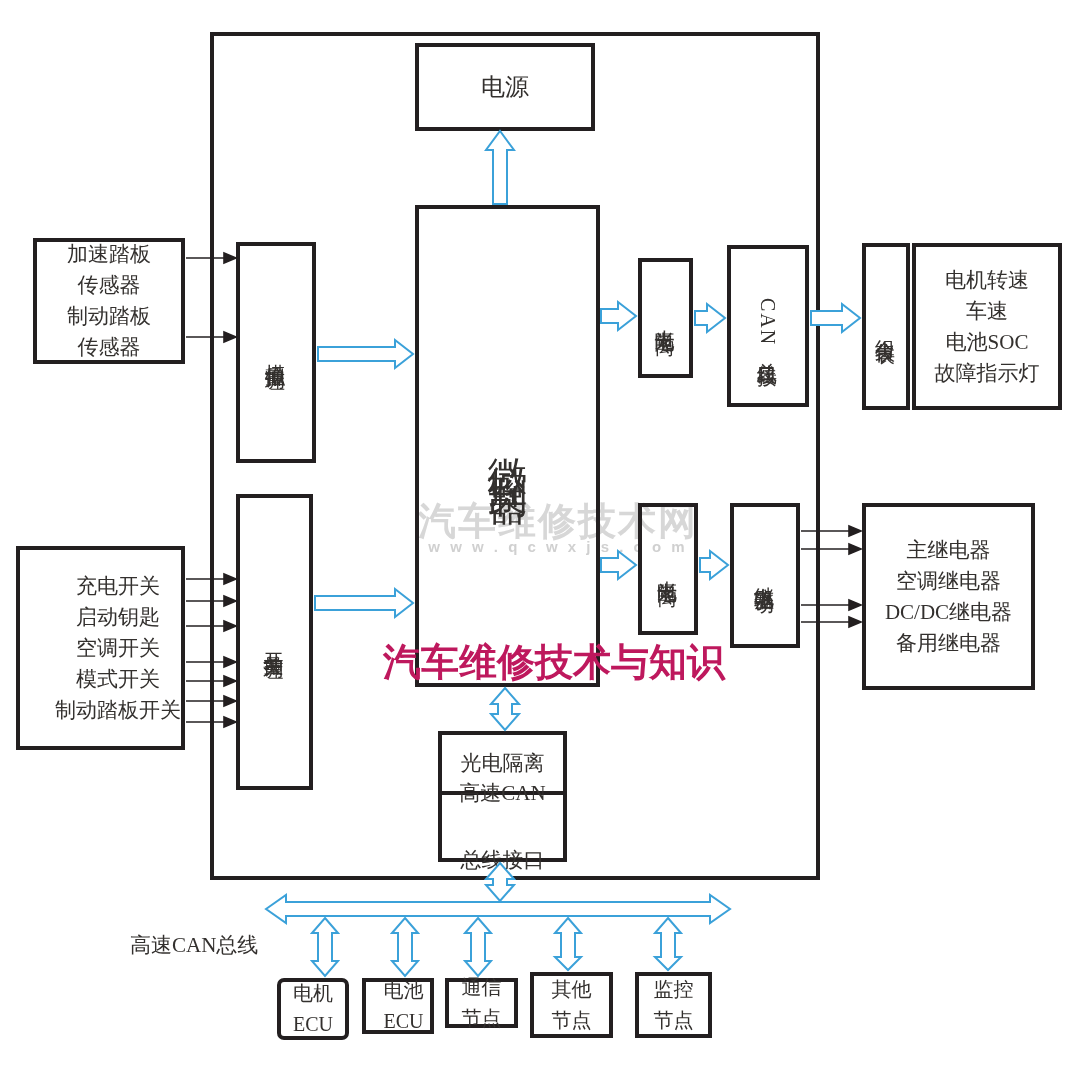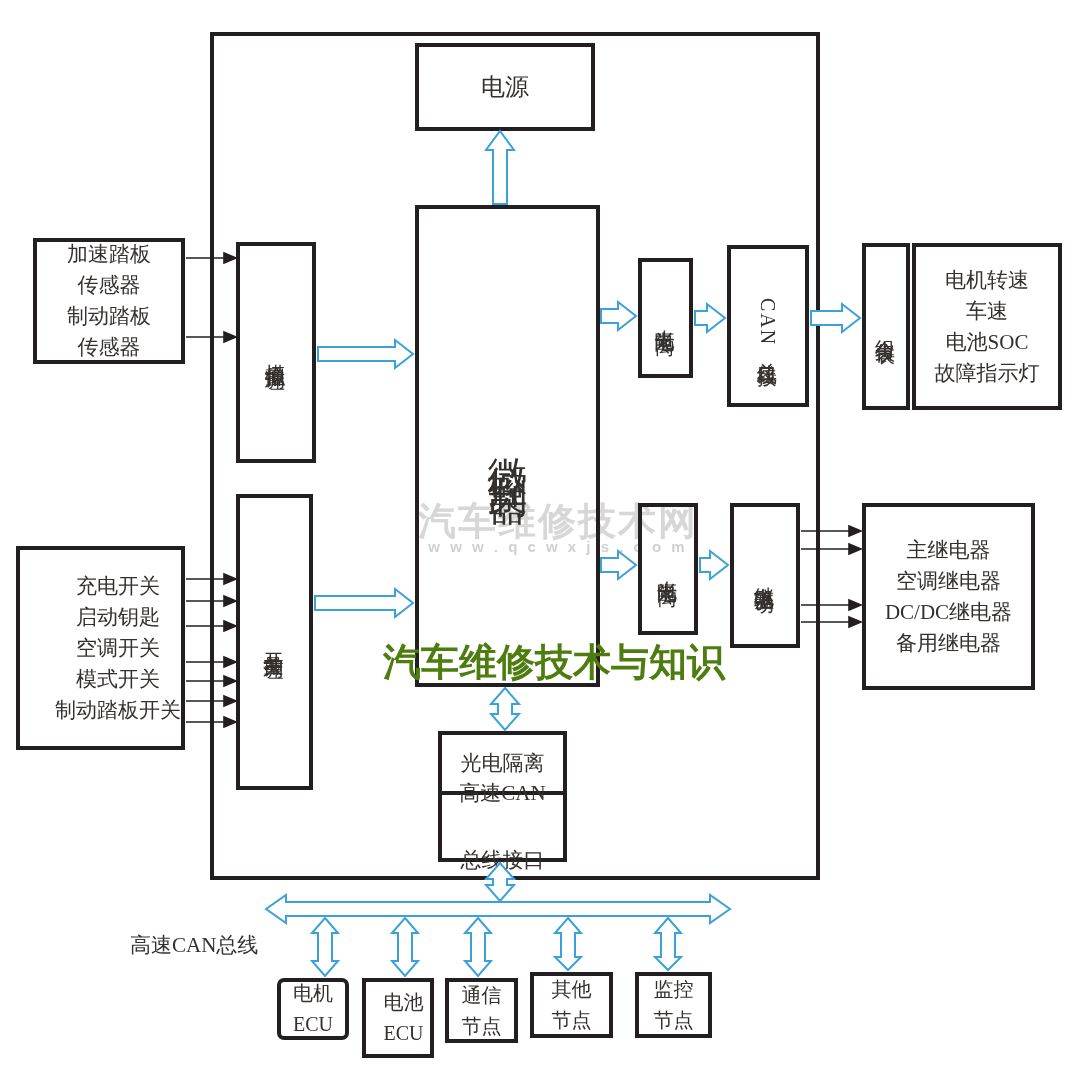--- a/index.html
+++ b/index.html
@@ -40,21 +40,21 @@
   .label{position:absolute;z-index:2;white-space:nowrap;}
   #arrows{position:absolute;left:0;top:0;z-index:4;pointer-events:none;}
   .wm-gray{
     position:absolute;z-index:1;
     font-family:"Liberation Sans","DejaVu Sans",sans-serif;
     color:#d7d7d7;font-weight:bold;text-align:center;white-space:nowrap;
   }
   .wm-blue{
     position:absolute;z-index:5;
     font-family:"Liberation Sans","DejaVu Sans",sans-serif;
-    color:#4d7c0f;font-weight:bold;font-size:38px;white-space:nowrap;
+    color:#be185d;font-weight:bold;font-size:38px;white-space:nowrap;
   }
 </style>
 </head>
 <body>
 
 <div id="canvas">
 
   <div class="wm-gray" style="left:408px;top:538px;width:300px;font-size:15px;letter-spacing:3px;color:#d0d0d0;">w w w . q c w x j s . c o m</div>
   <div class="wm-gray" style="left:408px;top:496px;width:300px;font-size:38px;letter-spacing:2px;">汽车维修技术网</div>
 
@@ -143,27 +143,27 @@
       <div>总线接口</div>
     </div>
   </div>
 
   <div class="box" style="left:277px;top:978px;width:72px;height:62px;border-radius:7px;">
     <div class="lines" style="line-height:28px;">
         <div style="font-size:20px;">电机</div>
         <div style="font-size:20px;">ECU</div>
       </div>
   </div>
-  <div class="box" style="left:362px;top:978px;width:72px;height:80px;padding-left:11px;">
+  <div class="box" style="left:362px;top:978px;width:72px;height:56px;padding-left:11px;">
     <div class="lines" style="line-height:28px;">
         <div style="font-size:20px;">电池</div>
         <div style="font-size:20px;">ECU</div>
       </div>
   </div>
-  <div class="box" style="left:445px;top:978px;width:73px;height:65px;">
+  <div class="box" style="left:445px;top:978px;width:73px;height:50px;">
     <div class="lines" style="line-height:28px;">
         <div style="font-size:20px;">通信</div>
         <div style="font-size:20px;">节点</div>
       </div>
   </div>
   <div class="box" style="left:530px;top:972px;width:83px;height:66px;">
     <div class="lines" style="line-height:28px;">
         <div style="font-size:20px;">其他</div>
         <div style="font-size:20px;">节点</div>
       </div>

